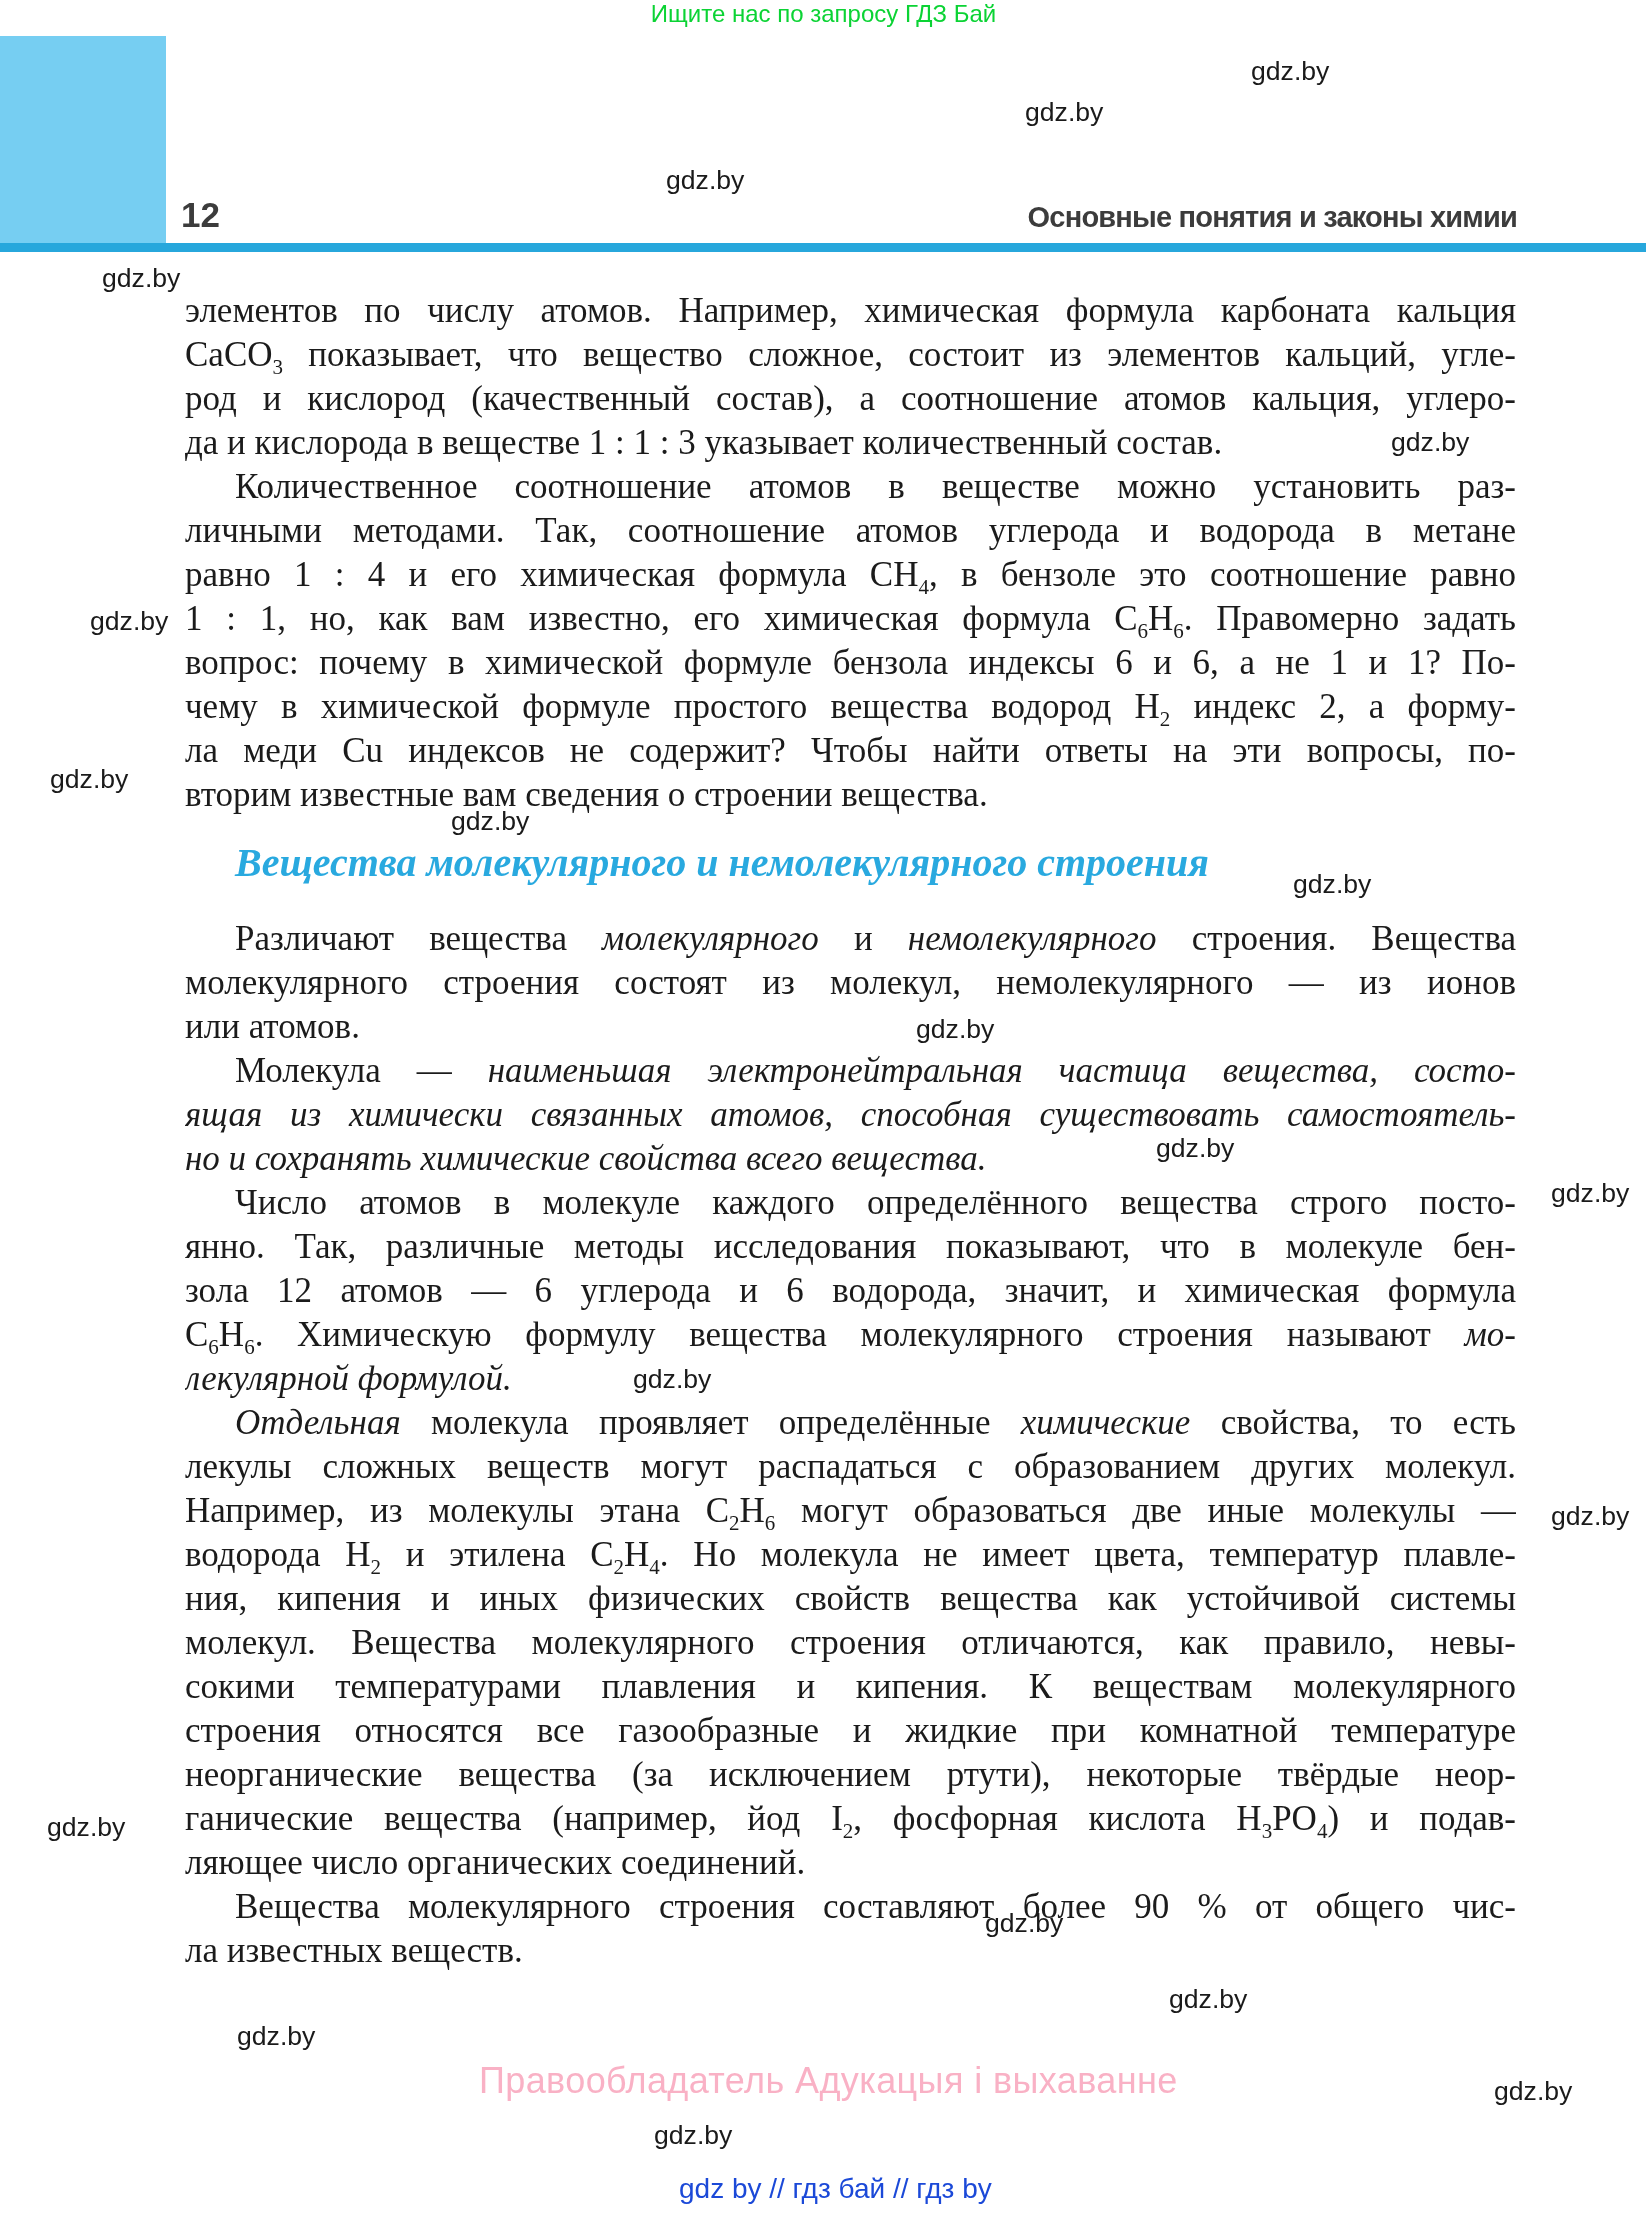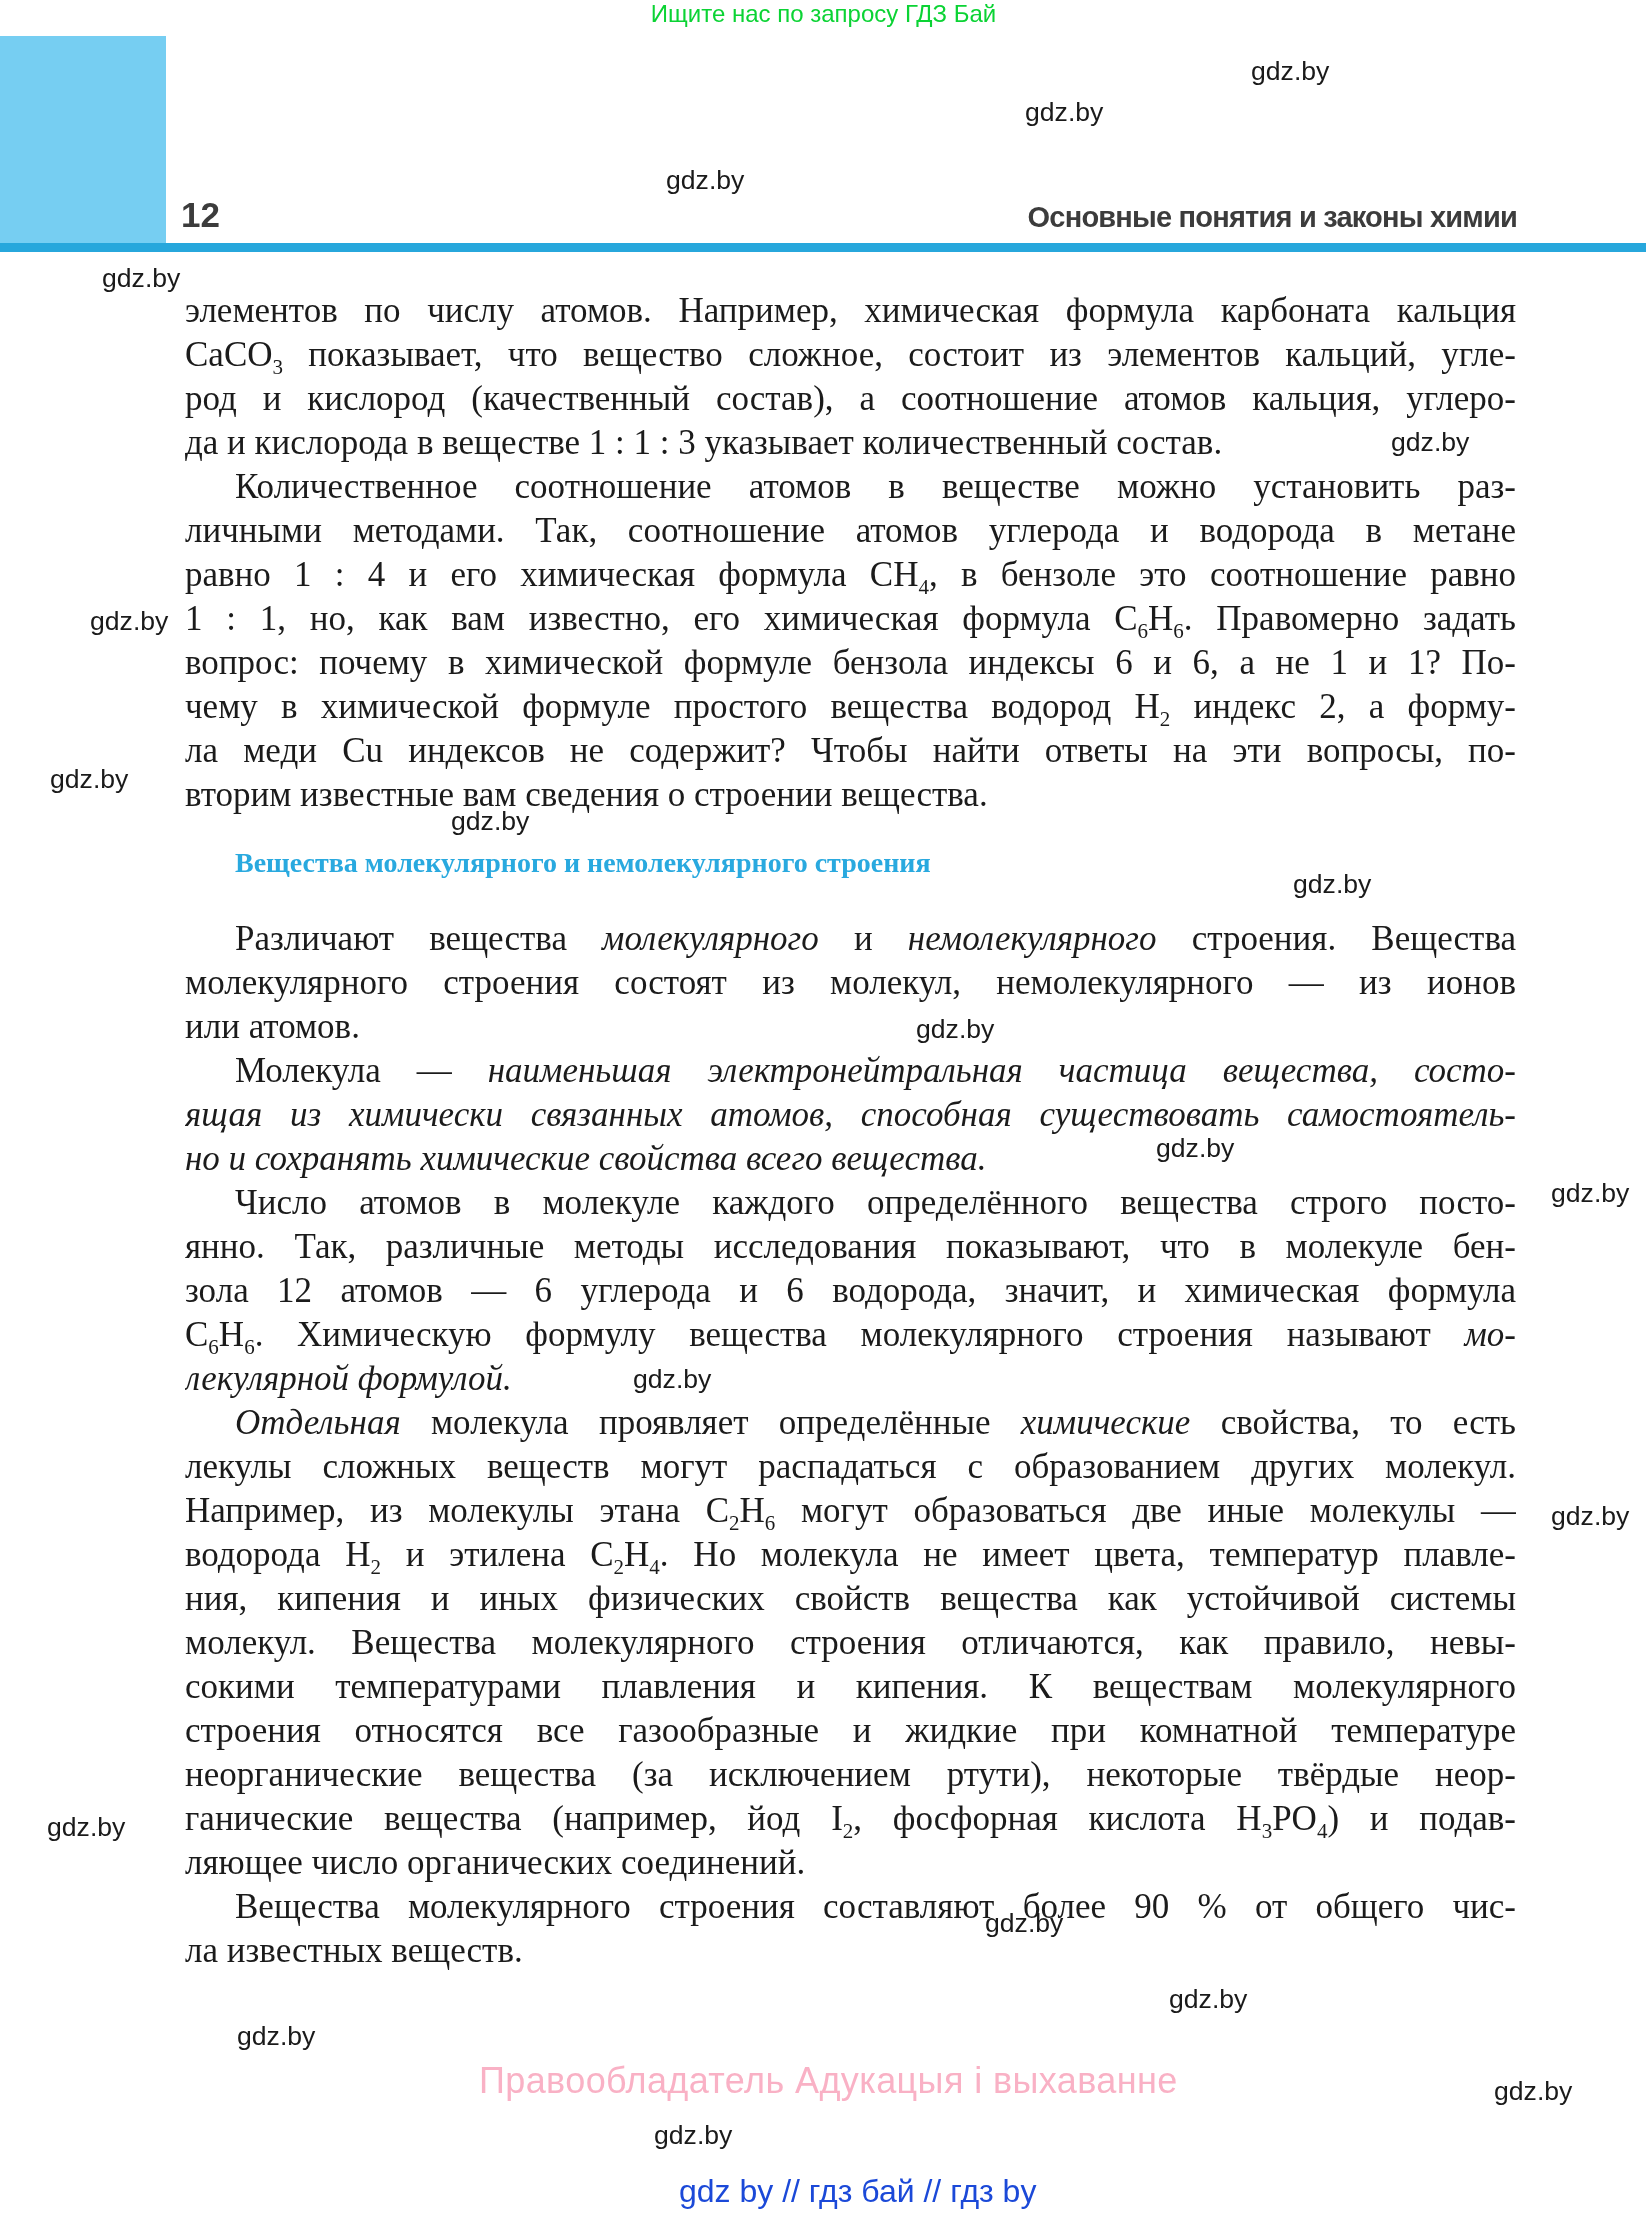--- a/index.html
+++ b/index.html
@@ -42,31 +42,31 @@
   }
   .tline{
     text-align:justify;text-align-last:justify;
     height:44px;overflow:hidden;
   }
   .tline.end{text-align-last:left;}
   .tline.ind{text-indent:50px;}
   .it{font-style:italic;}
   sub{font-size:60%;line-height:0;}
   .sec-heading{
-    font-weight:bold;font-size:28px;line-height:50px;
+    font-weight:bold;font-style:italic;font-size:40px;line-height:50px;
     color:var(--heading-blue,#29a9df);margin:21px 0 29px 0;padding-left:50px;
   }
   .copyright{
     position:absolute;left:479px;top:2060px;
     font-family:"Liberation Sans",sans-serif;font-size:36px;
     color:var(--copyright-pink,#f9b1c5);letter-spacing:0.4px;white-space:nowrap;
   }
   .footer-links{
     position:absolute;left:679px;top:2173px;
-    font-family:"Liberation Sans",sans-serif;font-size:32px;
+    font-family:"Liberation Sans",sans-serif;font-size:28px;
     color:var(--links-blue,#1b49d8);white-space:nowrap;cursor:pointer;
   }
 </style>
 </head>
 <body>
 
 <div class="page">
   <div class="banner">Ищите нас по запросу ГДЗ Бай</div>
   <div class="tab"></div>
   <div class="pagenum">12</div>

